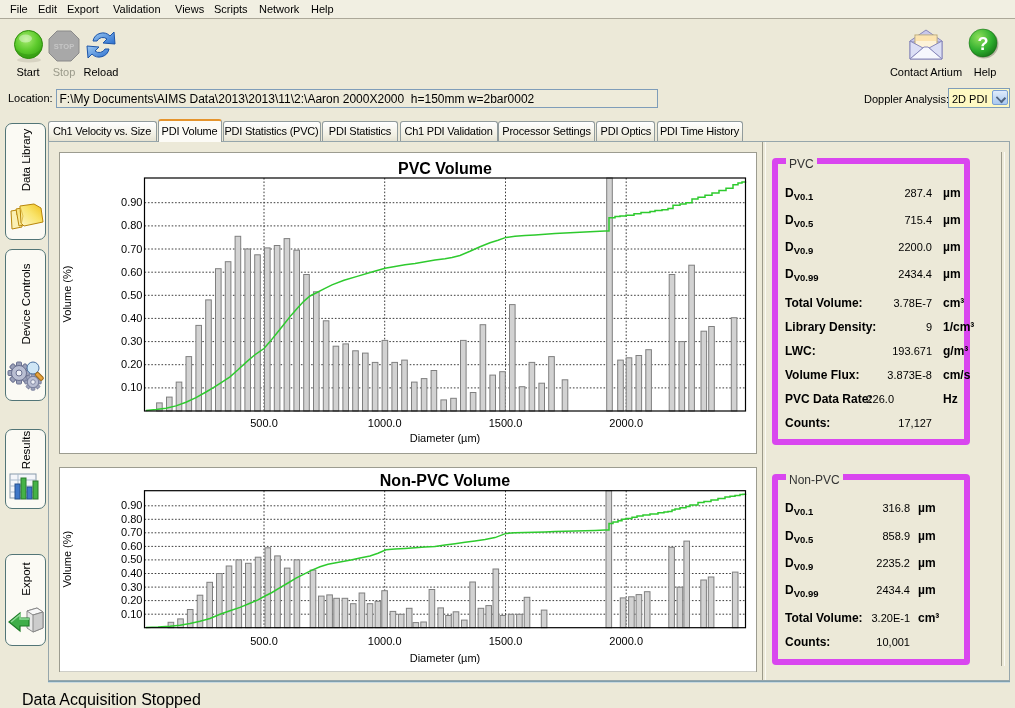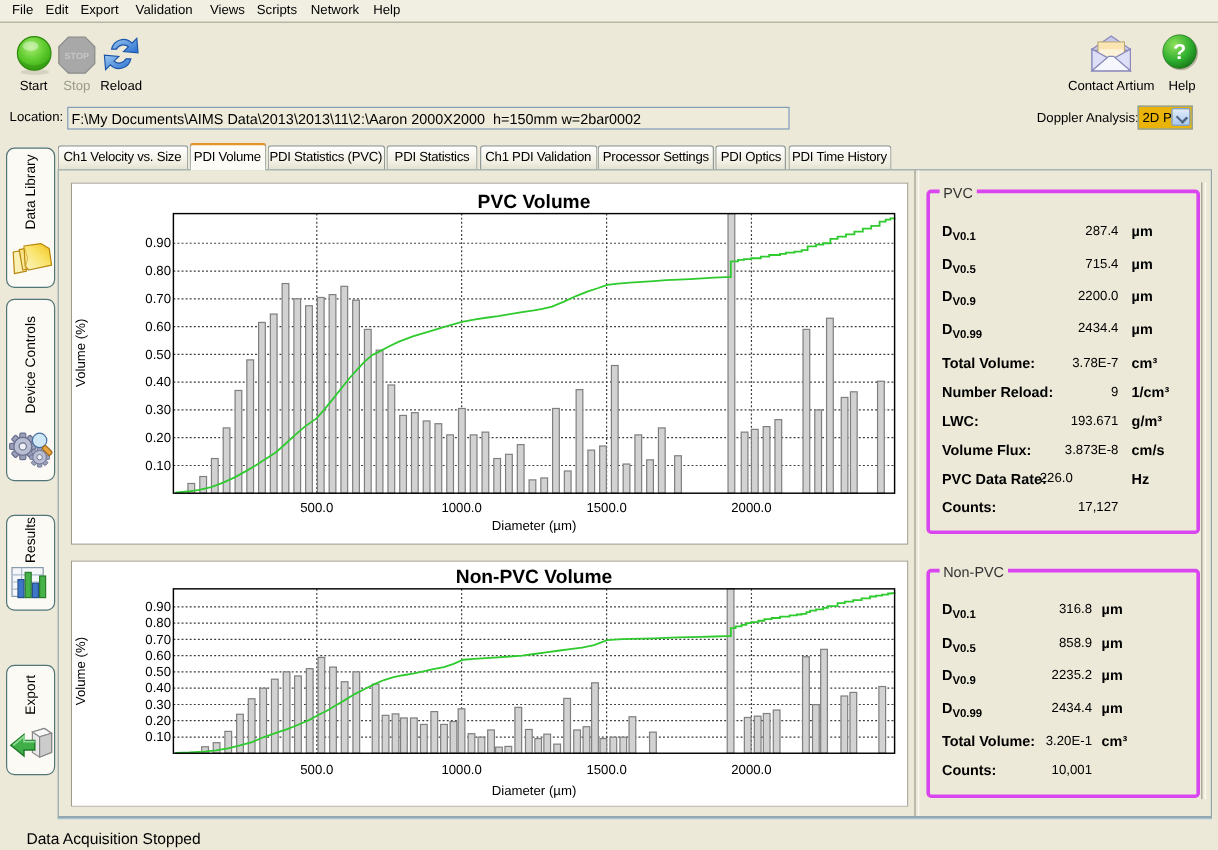--- a/index.html
+++ b/index.html
@@ -3,43 +3,43 @@
 <style>
 * { margin:0; padding:0; box-sizing:border-box; }
 html,body { width:1015px; height:708px; overflow:hidden; }
 body { background:#ece9d8; font-family:"Liberation Sans", sans-serif; position:relative; }
 .menubar { position:absolute; left:0; top:0; width:1015px; height:19px; background:#f1efe2; border-bottom:1px solid #aca899; }
 .menubar span { position:absolute; top:3px; font-size:11px; color:#000; }
 .toolbar-label { position:absolute; font-size:11px; color:#000; text-align:center; }
 .loclabel { position:absolute; left:8px; top:92px; font-size:11px; }
 .locbox { position:absolute; left:56px; top:89px; width:602px; height:19px; background:#eeebda; border:1px solid #7f9db9; font-size:12px; padding:2px 0 0 2.5px; white-space:nowrap; overflow:hidden; }
 .doplabel { position:absolute; left:864px; top:93px; font-size:11px; }
-.combo { position:absolute; left:948px; top:88px; width:46px; height:20px; background:#eab308; border:1px solid #7f9db9; font-size:11px; padding:4px 0 0 3px; }
+.combo { position:absolute; left:948px; top:88px; width:62px; height:20px; background:#fef9c3; border:1px solid #7f9db9; font-size:11px; padding:4px 0 0 3px; }
 .combobtn { position:absolute; right:1px; top:1px; width:16px; height:15px; background:linear-gradient(#e0ecfb,#a8c8f0); border:1px solid #7aa0d4; border-radius:2px; }
 .combobtn:after { content:""; position:absolute; left:4px; top:3px; width:6px; height:6px; border-right:2.6px solid #4f647f; border-bottom:2.6px solid #4f647f; transform:rotate(45deg) scale(1,0.82); }
 .sbtn { position:absolute; left:5px; width:41px; background:#fbfaf4; border:1px solid #527577; border-radius:7px; }
 .stxt { position:relative; width:100%; }
 .stxt span { position:absolute; left:50%; top:50%; transform:translate(-50%,-50%) rotate(-90deg); white-space:nowrap; font-size:11.5px; color:#000; }
 .sicon { position:absolute; bottom:2px; left:0; width:100%; text-align:center; }
 .tabpage { position:absolute; left:47.5px; top:141px; width:962px; height:540px; background:#ece9d8; border:1px solid #96a6ab; }
 .tab { position:absolute; top:121px; height:20px; background:linear-gradient(#ffffff,#f1efe2 70%,#e5e2d2); border:1px solid #919b9c; border-bottom:none; border-radius:3px 3px 0 0; font-size:11px; letter-spacing:-0.22px; text-align:center; padding-top:3px; color:#000; white-space:nowrap; overflow:hidden; }
 .tab.sel { top:118.5px; height:23.5px; background:#fcfbf6; border-top:2.5px solid #e5942c; padding-top:4px; z-index:5; }
 .splitter { position:absolute; left:761.5px; top:142px; width:4px; height:538px; border-left:1px solid #9c9a8a; border-right:1px solid #fbfaf4; }
 .rightedge { position:absolute; left:1000.5px; top:152px; width:4px; height:514px; border-left:1px solid #9c9a8a; border-right:1px solid #fbfaf4; }
-.gbox { position:absolute; left:772px; width:228px; border:3px solid #d946ef; border-radius:4px; }
+.gbox { position:absolute; left:772px; width:198px; border:6px solid #d946ef; border-radius:4px; }
 .gbox .leg { position:absolute; left:8px; top:-7px; background:#ece9d8; padding:0 3px; font-size:12px; color:#333; }
 .srow { position:absolute; left:0px; width:1015px; height:16px; font-size:11px; }
 .slab { position:absolute; left:785px; top:0; font-weight:bold; font-size:12px; }
 .dl { font-weight:bold; font-size:12px; }
 .dl sub { font-size:9.5px; font-weight:bold; }
 .sval { position:absolute; width:110px; text-align:right; top:1px; }
 .sunit { position:absolute; top:0; font-weight:bold; font-size:12px; }
 .statusbar { position:absolute; left:0; top:683px; width:1015px; height:25px; background:#ece9d8; }
 .statusdiv { position:absolute; left:47.5px; top:681px; width:962px; height:4px; border-top:1px solid #7f9fae; border-bottom:1px solid #7f9fae; background:#c9d9e0; }
-.statustext { position:absolute; left:5px; top:691px; font-size:13px;padding-left:17px; }
+.statustext { position:absolute; left:5px; top:691px; font-size:16px;padding-left:17px; }
 </style></head>
 <body>
 <div class="menubar">
 <span style="left:10px">File</span>
     <span style="left:38px">Edit</span>
     <span style="left:67px">Export</span>
 <span style="left:113px">Validation</span>
     <span style="left:175px">Views</span>
     <span style="left:214px">Scripts</span>
 <span style="left:259px">Network</span>
@@ -403,21 +403,21 @@
     <span class="slab"><span class="dl">D<sub>V0.99</sub></span></span>
     <span class="sval" style="left:822px">2434.4</span>
     <span class="sunit" style="left:943px">µm</span>
   </div>
 <div class="srow" style="top:295.5px">
     <span class="slab"><b>Total Volume:</b></span>
     <span class="sval" style="left:822px">3.78E-7</span>
     <span class="sunit" style="left:943px">cm³</span>
   </div>
 <div class="srow" style="top:319.5px">
-    <span class="slab"><b>Number Reload:</b></span>
+    <span class="slab"><b>Library Density:</b></span>
     <span class="sval" style="left:822px">9</span>
     <span class="sunit" style="left:943px">1/cm³</span>
   </div>
 <div class="srow" style="top:343.5px">
     <span class="slab"><b>LWC:</b></span>
     <span class="sval" style="left:822px">193.671</span>
     <span class="sunit" style="left:943px">g/m³</span>
   </div>
 <div class="srow" style="top:367.5px">
     <span class="slab"><b>Volume Flux:</b></span>

